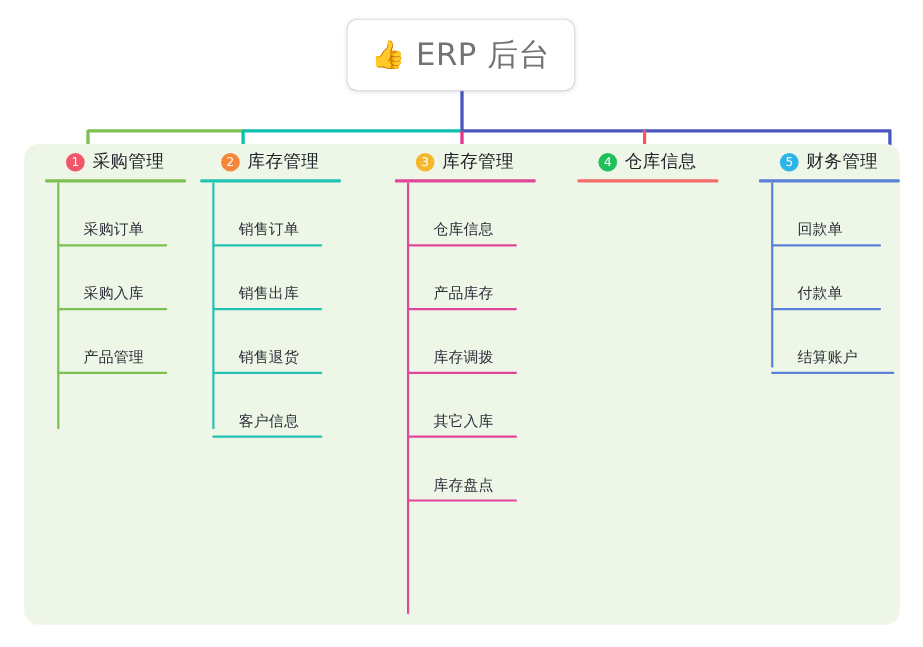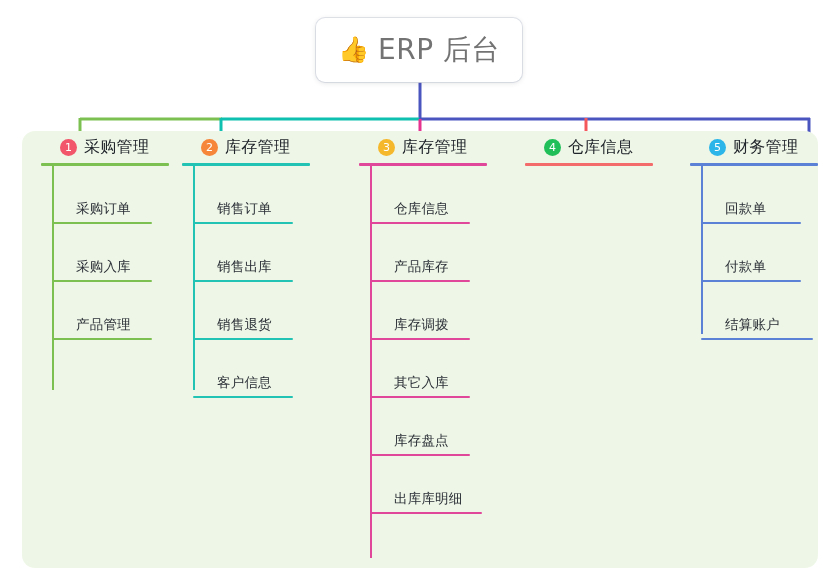--- a/index.html
+++ b/index.html
@@ -250,24 +250,20 @@
           <span class="leaf-label">库存调拨</span>
         </div>
         <div class="leaf">
           <span class="leaf-rule" style="background: rgb(224, 71, 154);"></span>
           <span class="leaf-label">其它入库</span>
         </div>
         <div class="leaf">
           <span class="leaf-rule" style="background: rgb(224, 71, 154);"></span>
           <span class="leaf-label">库存盘点</span>
         </div>
-        <div class="leaf">
-          <span class="leaf-rule" style="width: 112px; background: rgb(224, 71, 154);"></span>
-          <span class="leaf-label">出库库明细</span>
-        </div>
       </div>
     </div>
 
     <div class="column" style="left:502px;">
       <div class="col-head">
         <span class="badge" style="background: rgb(33, 191, 89);">4</span>
         <span class="col-title">仓库信息</span>
       </div>
       <div class="head-rule" style="background: rgb(244, 107, 107);"></div>
     </div>

